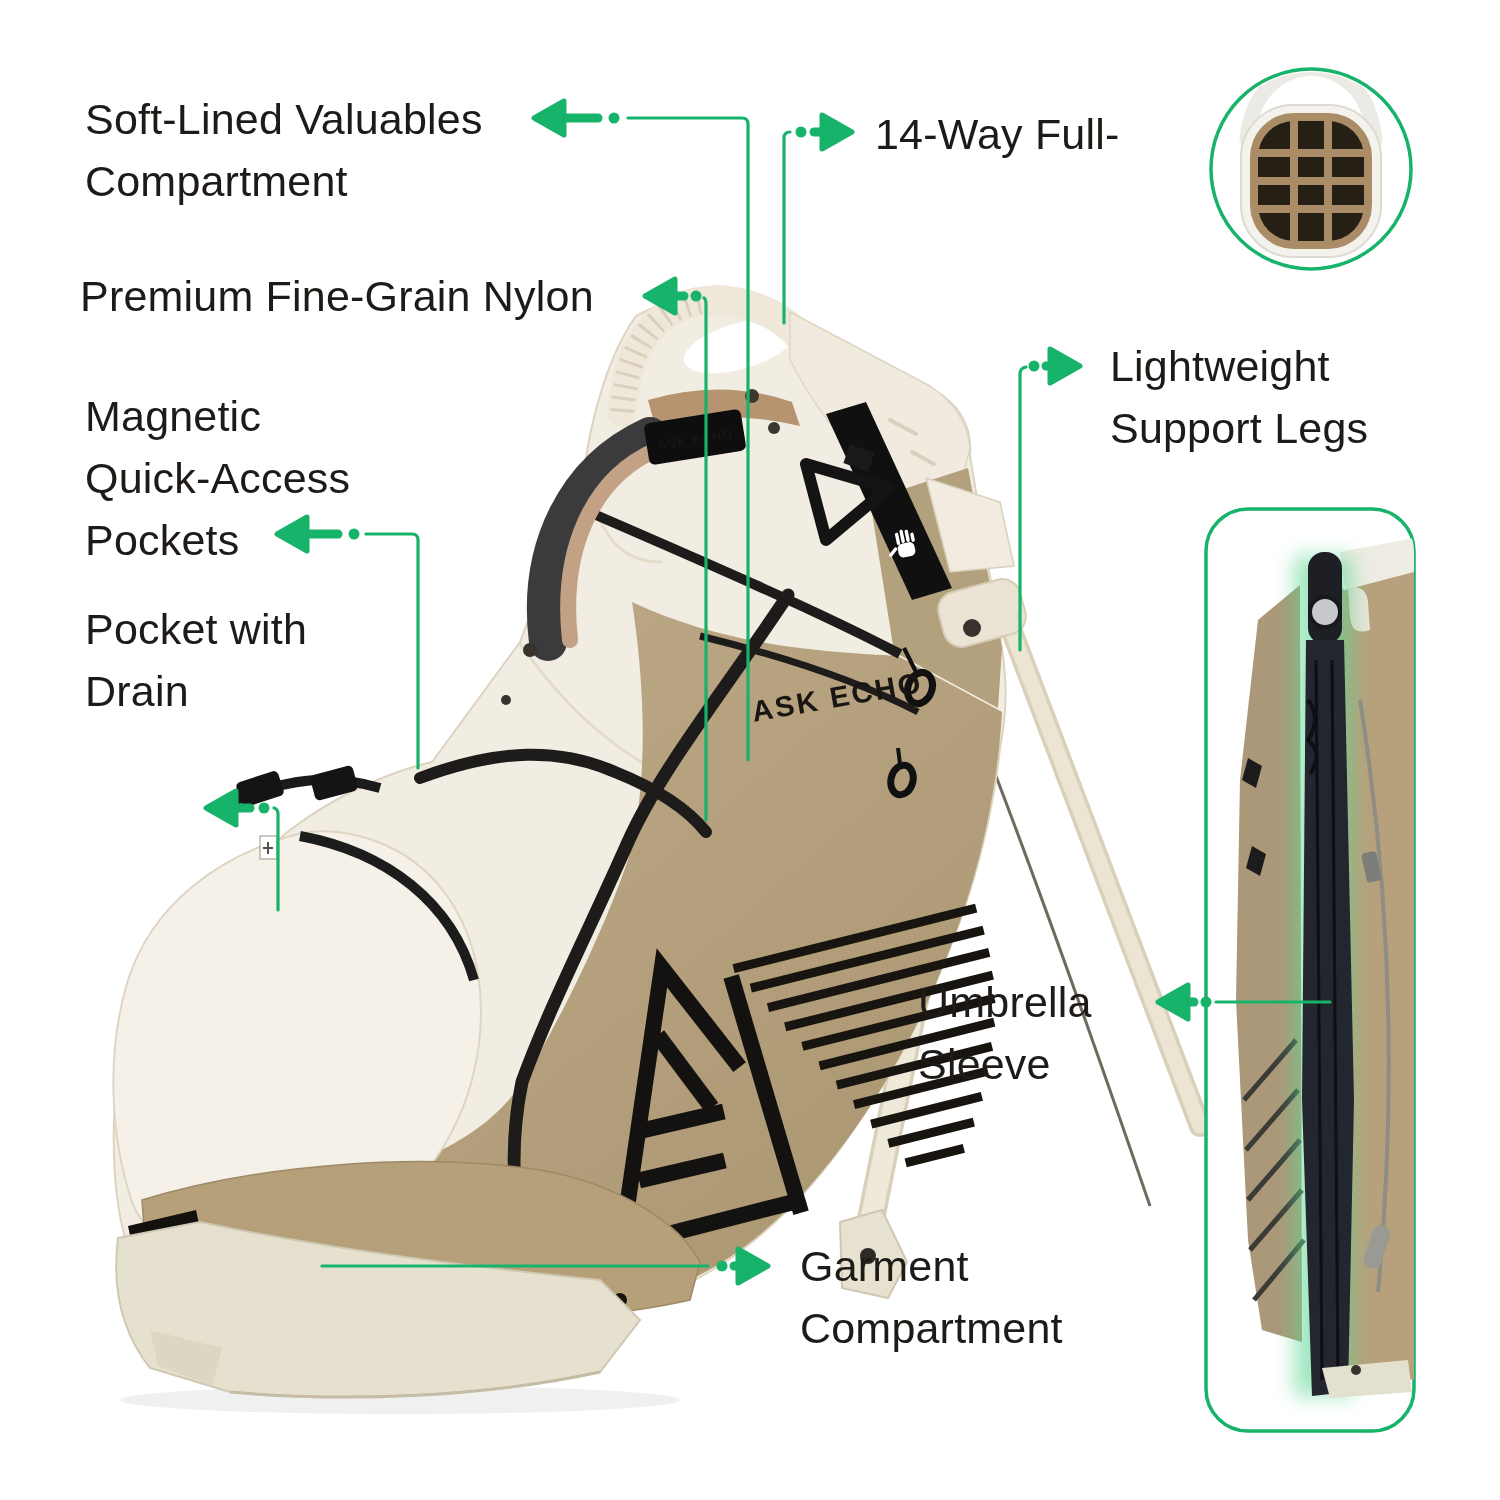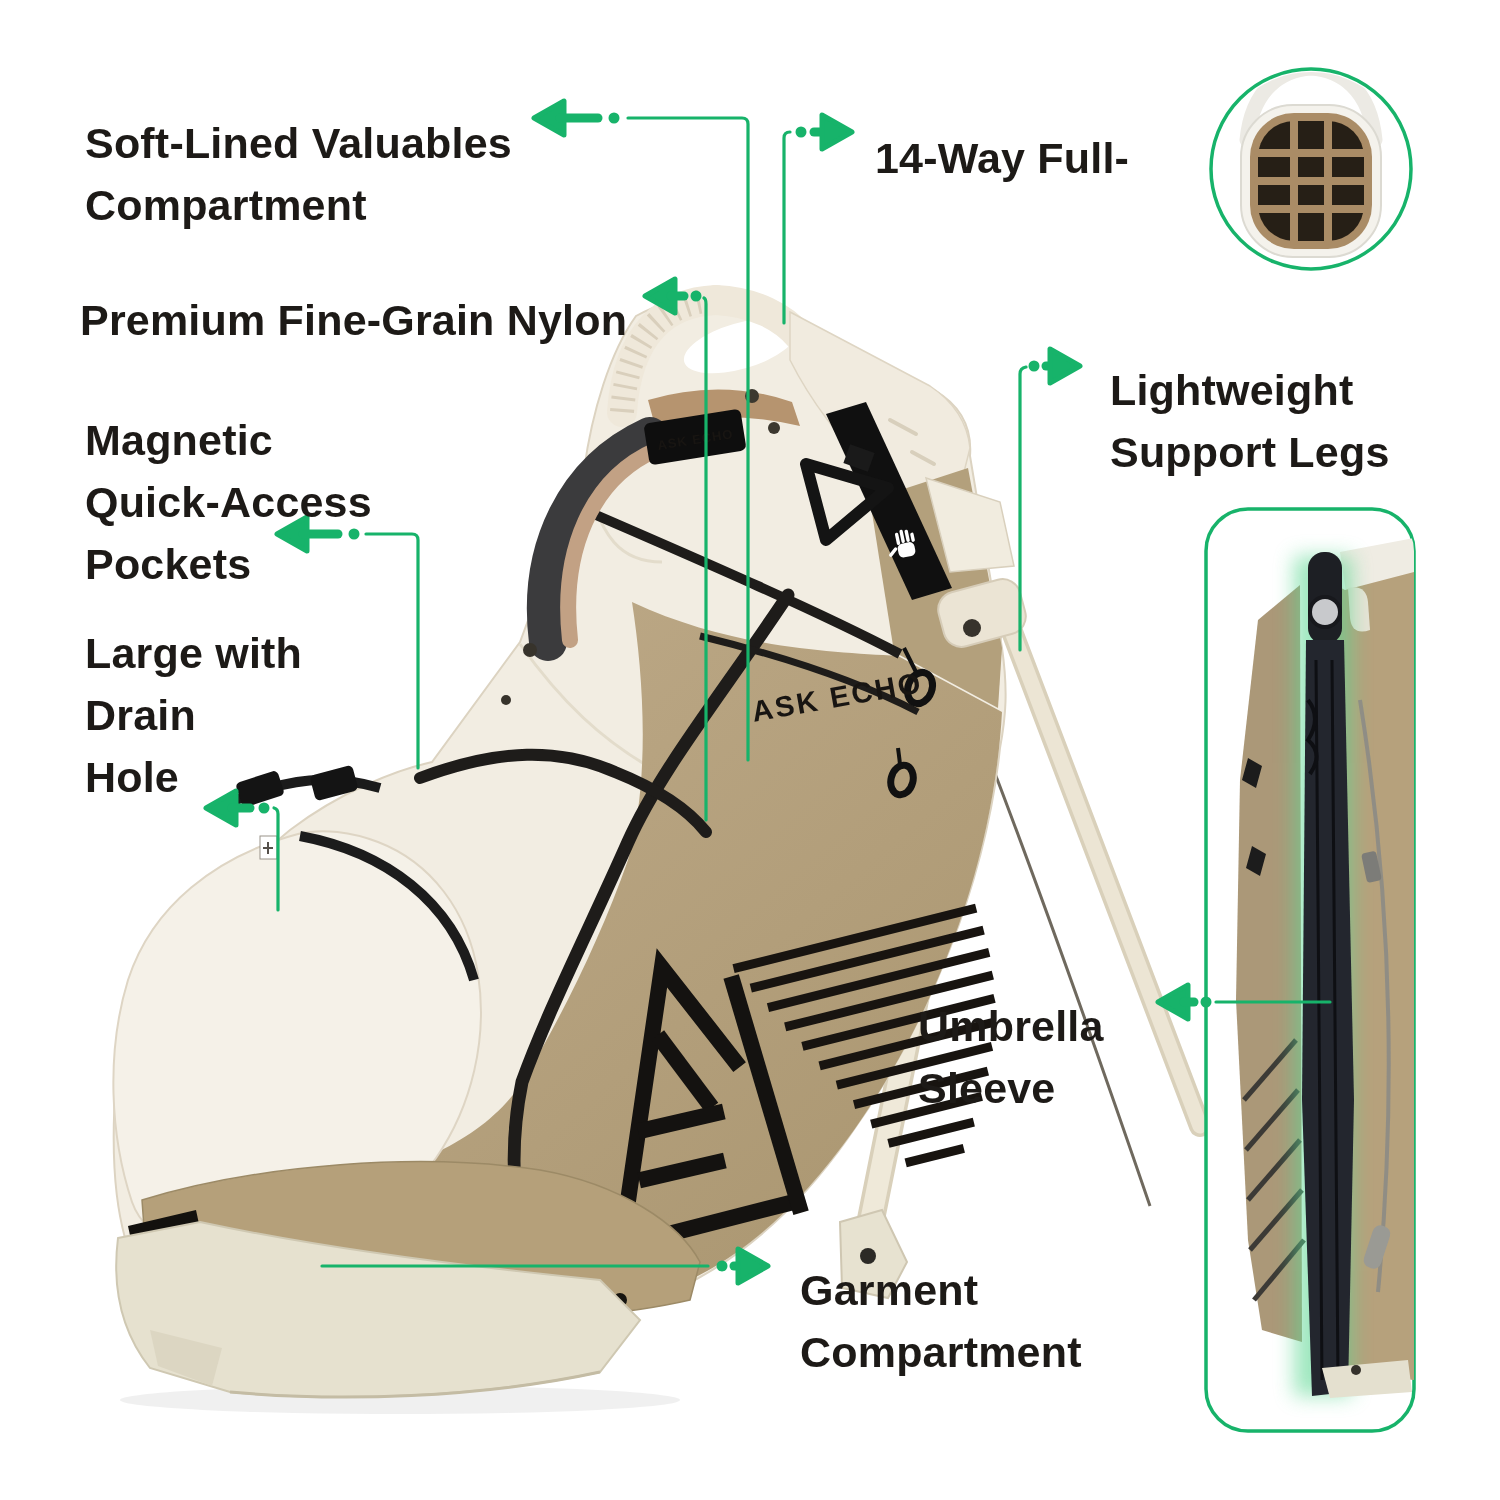--- a/index.html
+++ b/index.html
@@ -8,22 +8,22 @@
     --khaki:#B7A383;
     --khaki-dark:#A08C66;
     --cream:#F2EDE2;
     --cream-dark:#DED5C3;
     --trim:#181512;
   }
   html,body{margin:0;padding:0;background:#fff;}
   .canvas{position:relative;width:1500px;height:1500px;background:#fff;overflow:hidden;
           font-family:"Liberation Sans",sans-serif;}
   svg.art{position:absolute;left:0;top:0;}
-  .label{position:absolute;color:var(--ink);font-weight:700;font-size:43px;line-height:62px;
-         letter-spacing:.2px;white-space:nowrap;margin-top:24px;}
+  .label{position:absolute;color:var(--ink);font-weight:400;font-size:43px;line-height:62px;
+         letter-spacing:.2px;white-space:nowrap;}
   .cthin{stroke:var(--green);stroke-width:3.2;fill:none;stroke-linecap:round;}
   .cshaft{stroke:var(--green);stroke-width:9;stroke-linecap:round;}
   .chead{fill:var(--green);stroke:var(--green);stroke-width:5;stroke-linejoin:round;}
   .cdot{fill:var(--green);}
   .inset-border{fill:#fff;stroke:var(--green);stroke-width:3.5;}
   text.brand{font-family:"Liberation Sans",sans-serif;font-weight:700;fill:var(--trim);}
 </style>
 </head>
 <body>
 
@@ -315,23 +315,22 @@
   <div>Premium Fine-Grain Nylon</div>
 </div>
 
 <div class="label" style="left:85px;top:385px">
   <div>Magnetic</div>
   <div>Quick-Access</div>
   <div>Pockets</div>
 </div>
 
 <div class="label" style="left:85px;top:598px">
-  <div>Large with</div>
+  <div>Pocket with</div>
   <div>Drain</div>
-  <div>Hole</div>
 </div>
 
 <div class="label" style="left:1110px;top:335px">
   <div>Lightweight</div>
   <div>Support Legs</div>
 </div>
 
 <div class="label" style="left:918px;top:971px">
   <div>Umbrella</div>
   <div>Sleeve</div>

